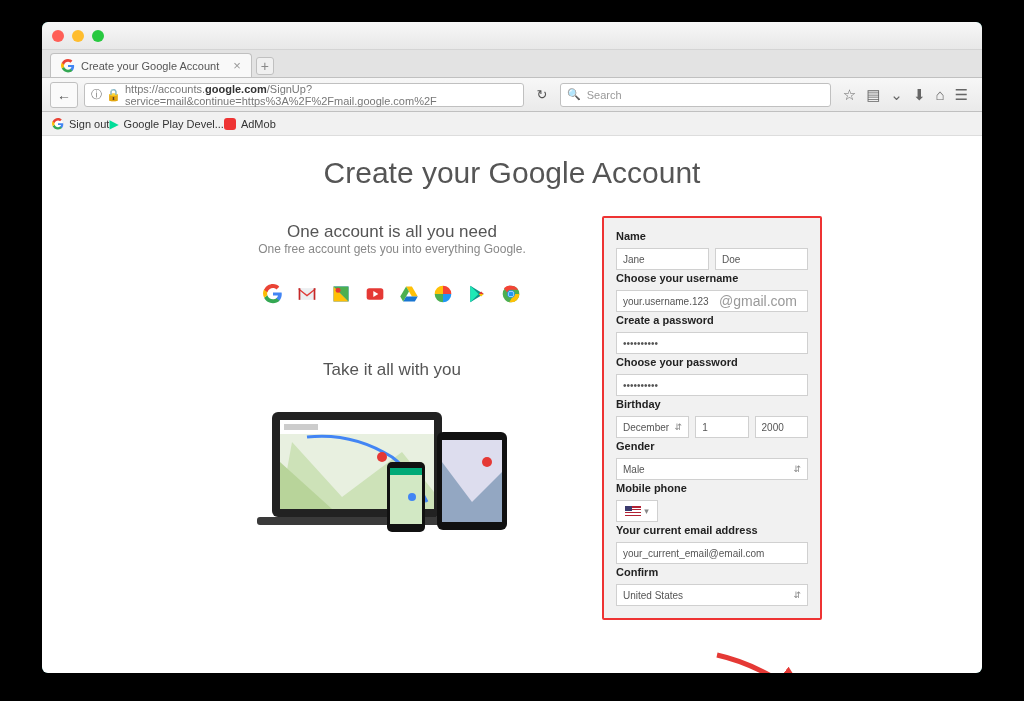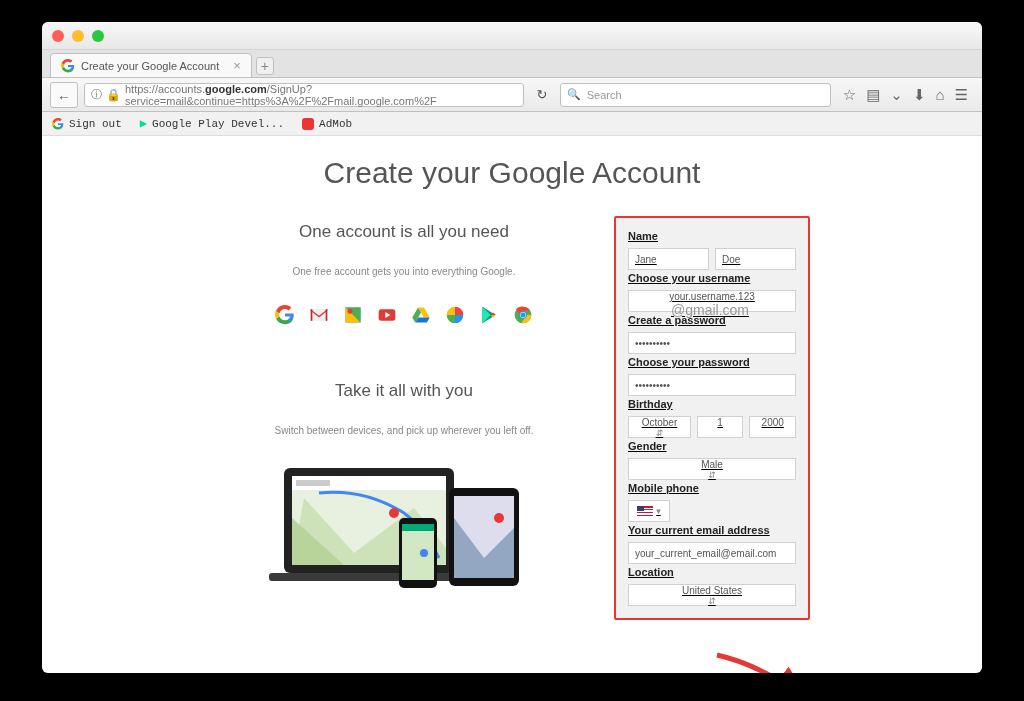--- a/index.html
+++ b/index.html
@@ -19,46 +19,46 @@
 .newtab { width: 18px; height: 18px; background: #f0f0f0; border: 1px solid #c0c0c0; border-radius: 3px; display: flex; align-items: center; justify-content: center; font-size: 14px; color: #888; margin-bottom: 2px; }
 .toolbar { height: 34px; background: linear-gradient(#f7f7f7, #eaeaea); border-bottom: 1px solid #c0c0c0; display: flex; align-items: center; padding: 0 8px; gap: 6px; }
 .navbtn { width: 28px; height: 26px; border: 1px solid #c0c0c0; background: #fafafa; border-radius: 3px; display: flex; align-items: center; justify-content: center; font-size: 14px; color: #555; }
 .urlbox { flex: 0 0 440px; height: 24px; background: #fff; border: 1px solid #c0c0c0; border-radius: 3px; display: flex; align-items: center; padding: 0 6px; font-size: 11px; color: #777; gap: 4px; }
 .url-lock { color: #72bb53; font-size: 12px; }
 .url-text b { color: #333; font-weight: bold; }
 .reload { width: 24px; text-align: center; color: #555; font-size: 13px; }
 .searchbox { flex: 1; height: 24px; background: #fff; border: 1px solid #c0c0c0; border-radius: 3px; display: flex; align-items: center; padding: 0 6px; font-size: 11px; color: #999; gap: 6px; }
 .tool-icons { display: flex; gap: 10px; color: #666; font-size: 15px; padding: 0 6px; }
 .tool-icons span { cursor: pointer; }
-.bookmarks { height: 24px; background: #f1f1f1; border-bottom: 1px solid #ddd; display: flex; align-items: center; padding: 0 10px; gap: 18px; font-size: 11px; color: #333; font-family: Liberation Mono, monospace; }
+.bookmarks { height: 24px; background: #f1f1f1; border-bottom: 1px solid #ddd; display: flex; align-items: center; padding: 0 10px; font-size: 11px; color: #333; }
 .bm-item { display: flex; align-items: center; gap: 5px; }
 .content { flex: 1; background: #fff; overflow: hidden; position: relative; }
 .content h1 { text-align: center; font-size: 30px; font-weight: 300; color: #555; margin-top: 20px; margin-bottom: 26px; }
 .cols { display: flex; justify-content: center; gap: 20px; padding: 0 30px; }
 .left { width: 380px; text-align: center; }
 .left h2 { font-size: 17px; font-weight: 300; color: #555; margin-top: 6px; }
-.left p { font-size: 10px; color: #888; margin-top: 24px; }
+.left p { font-size: 12px; color: #888; margin-top: 0; }
 .icon-row { display: flex; justify-content: center; gap: 14px; margin-top: 28px; }
 .icon-row svg, .icon-row .ic { width: 20px; height: 20px; }
 .left h2.second { margin-top: 56px; }
 .devices { margin-top: 22px; display: flex; justify-content: center; }
 .devices svg { width: 280px; height: 140px; }
-.right { width: 196px; background: #f1f1f1; border: 2px solid #e33; border-radius: 2px; padding: 12px 12px; font-size: 11px; text-decoration: underline; }
+.right { width: 220px; background: #f1f1f1; border: 2px solid #e33; border-radius: 2px; padding: 12px 12px; font-size: 11px; }
 .right label { display: block; font-weight: bold; font-size: 11px; color: #222; margin-top: 2px; }
 .right label:first-child { margin-top: 0; }
 .field-row { display: flex; gap: 6px; margin-top: 6px; }
 .right input, .right select, .fakefield { height: 22px; background: #fff; border: 1px solid #d0d0d0; font-size: 10px; padding: 0 6px; color: #555; outline: none; }
 .right input { width: 100%; }
-.fakefield { display: flex; align-items: center; justify-content: space-between; position: relative; flex-direction: column; }
+.fakefield { display: flex; align-items: center; justify-content: space-between; position: relative; }
 .suffix { color: #999; font-size: 14px; padding-right: 4px; }
 .bday-row { display: flex; gap: 6px; margin-top: 6px; }
 .bday-row .fakefield:nth-child(1) { flex: 1.5; }
 .bday-row .fakefield:nth-child(2), .bday-row .fakefield:nth-child(3) { flex: 1; }
 .gender-row, .loc-row { margin-top: 6px; }
-.gender-row .fakefield, .loc-row .fakefield { width: 100%; justify-content: center; }
+.gender-row .fakefield, .loc-row .fakefield { width: 100%; }
 .phone-row { display: flex; gap: 6px; margin-top: 6px; }
 .flagbox { width: 42px; height: 22px; background: #fff; border: 1px solid #d0d0d0; display: flex; align-items: center; justify-content: center; gap: 3px; font-size: 9px; }
 .flag { width: 16px; height: 10px; background: linear-gradient(to bottom, #b22234 0%, #b22234 15%, #fff 15%, #fff 30%, #b22234 30%, #b22234 45%, #fff 45%, #fff 60%, #b22234 60%, #b22234 75%, #fff 75%, #fff 90%, #b22234 90%); position: relative; }
 .flag::before { content: ''; position: absolute; top: 0; left: 0; width: 7px; height: 5px; background: #3c3b6e; }
 .caret { font-size: 9px; color: #888; }
 .arrow { position: absolute; width: 110px; height: 60px; pointer-events: none; }
 .arrow svg { width: 100%; height: 100%; }
 </style>
 </head>
 <body>
@@ -188,21 +188,20 @@
                   <circle cx="24" cy="24" r="20" fill="#4CAF50"></circle>
                   <path fill="#f44336" d="M24 4a20 20 0 0 1 17.3 10H24a10 10 0 0 0-9.2 6.1L7 10A20 20 0 0 1 24 4z"></path>
                   <path fill="#FFC107" d="M44 24a20 20 0 0 1-24 19.6l8.6-14.9A10 10 0 0 0 34 24h7z"></path>
                   <circle cx="24" cy="24" r="9" fill="#2196F3"></circle>
                   <circle cx="24" cy="24" r="7" fill="#fff"></circle>
                   <circle cx="24" cy="24" r="6" fill="#2196F3"></circle>
                 </svg></span>
           </div>
 
           <h2 class="second">Take it all with you</h2>
-          <p>Switch between devices, and pick up wherever you left off.</p>
           <div class="devices">
             <svg viewBox="0 0 280 140">
 
               <rect x="20" y="10" width="170" height="105" rx="6" fill="#222"></rect>
               <rect x="28" y="18" width="154" height="89" fill="#e8f0e0"></rect>
               <rect x="28" y="18" width="154" height="14" fill="#fff"></rect>
               <rect x="32" y="22" width="34" height="6" fill="#ccc"></rect>
               <path d="M40 40 L90 95 L150 50 L182 90 L182 107 L28 107 Z" fill="#cde2b8"></path>
               <path d="M28 60 L80 107 L28 107 Z" fill="#b8d49a"></path>
               <path d="M55 35 Q100 30 140 55 Q160 70 175 100" stroke="#4285f4" stroke-width="3" fill="none"></path>
@@ -237,21 +236,21 @@
 
           <label>Create a password</label>
           <input style="margin-top: 6px;" value="••••••••••">
 
           <label>Choose your password</label>
           <input style="margin-top: 6px;" value="••••••••••">
 
           <label>Birthday</label>
           <div class="bday-row">
             <div class="fakefield">
-                <span>October</span>
+                <span>December</span>
                 <span class="caret">⇵</span>
               </div>
             <div class="fakefield">
                 <span>1</span>
               </div>
             <div class="fakefield">
                 <span>2000</span>
               </div>
           </div>
 
@@ -267,21 +266,21 @@
           <div class="phone-row">
             <div class="flagbox">
                 <span class="flag"></span>
                 <span class="caret">▾</span>
               </div>
           </div>
 
           <label>Your current email address</label>
           <input style="margin-top: 6px;" value="your_current_email@email.com">
 
-          <label>Location</label>
+          <label>Confirm</label>
           <div class="loc-row">
             <div class="fakefield">
                 <span>United States</span>
                 <span class="caret">⇵</span>
               </div>
           </div>
 
           
           <div style="clear:both"></div>
         </div>

